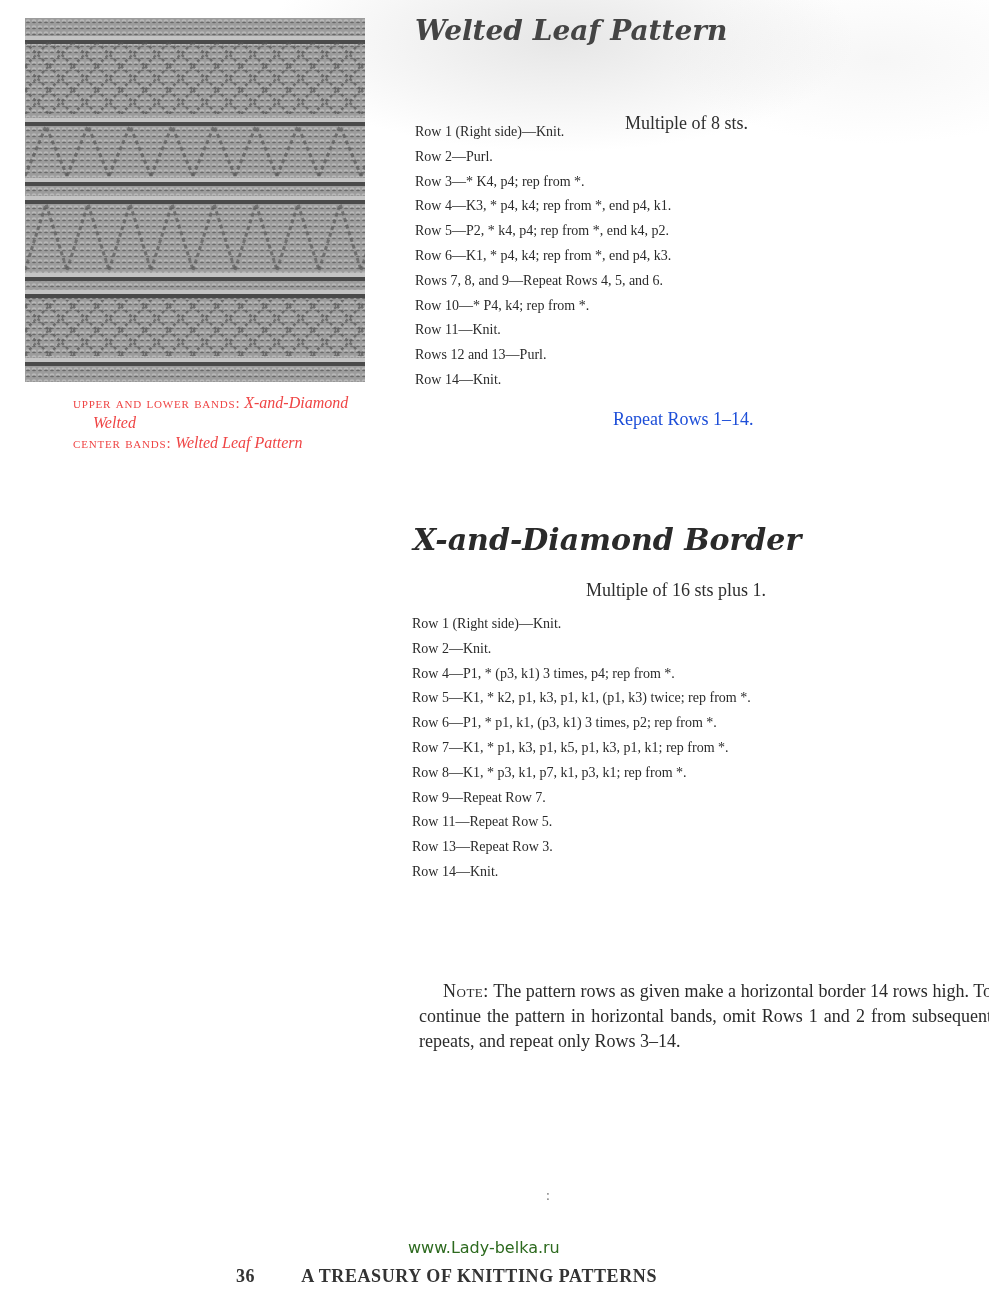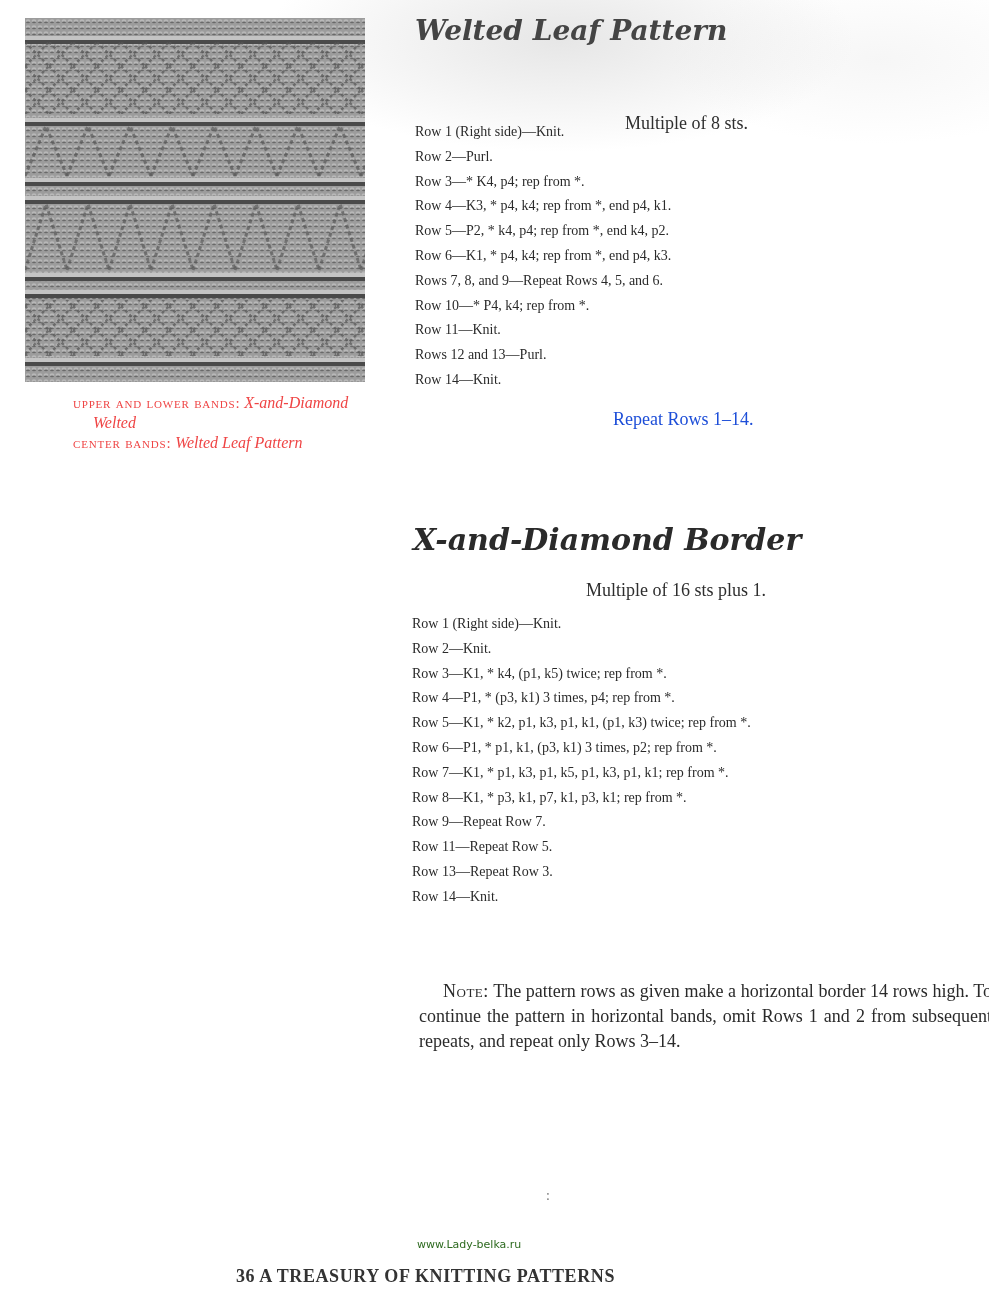--- a/index.html
+++ b/index.html
@@ -130,36 +130,35 @@
       top: 1188px;
       font-size: 14px;
       color: #777;
     }
 
     .watermark {
       position: absolute;
       left: 408px;
       top: 1238px;
       font-family: "DejaVu Sans", "Liberation Sans", sans-serif;
-      font-size: 11px;
+      font-size: 16px;
       color: #2d6a1f;
-      margin-left: 9px;
     }
 
     .footer {
       position: absolute;
       left: 236px;
       top: 1266px;
       font-size: 18px;
       font-weight: bold;
       color: #333;
       letter-spacing: 0.6px;
       white-space: nowrap;
     }
-    .footer .page-number { }
+    .footer .page-number { margin-right: 42px; }
   </style>
 </head>
 <body>
 
 <div class="page-shade"></div>
 
 <div class="swatch">
   <svg id="swatch-svg" viewBox="0 0 340 364" preserveAspectRatio="none">
     <defs>
       <pattern id="bumps" width="6" height="6" patternUnits="userSpaceOnUse">
@@ -241,21 +240,20 @@
   <li>Rows 12 and 13—Purl.</li>
   <li>Row 14—Knit.</li>
 </ul>
 <div class="repeat-line">Repeat Rows 1–14.</div>
 
 <h2 class="section-title" id="title-xd">X-and-Diamond Border</h2>
 <div class="subtitle" id="sub-xd">Multiple of 16 sts plus 1.</div>
 <ul class="rows" id="rows-xd">
   <li>Row 1 (Right side)—Knit.</li>
   <li>Row 2—Knit.</li>
-  <li>Row 3—K1, * k4, (p1, k5) twice; rep from *.</li>
   <li>Row 4—P1, * (p3, k1) 3 times, p4; rep from *.</li>
   <li>Row 5—K1, * k2, p1, k3, p1, k1, (p1, k3) twice; rep from *.</li>
   <li>Row 6—P1, * p1, k1, (p3, k1) 3 times, p2; rep from *.</li>
   <li>Row 7—K1, * p1, k3, p1, k5, p1, k3, p1, k1; rep from *.</li>
   <li>Row 8—K1, * p3, k1, p7, k1, p3, k1; rep from *.</li>
   <li>Row 9—Repeat Row 7.</li>
   <li>Row 11—Repeat Row 5.</li>
   <li>Row 13—Repeat Row 3.</li>
   <li>Row 14—Knit.</li>
 </ul>

